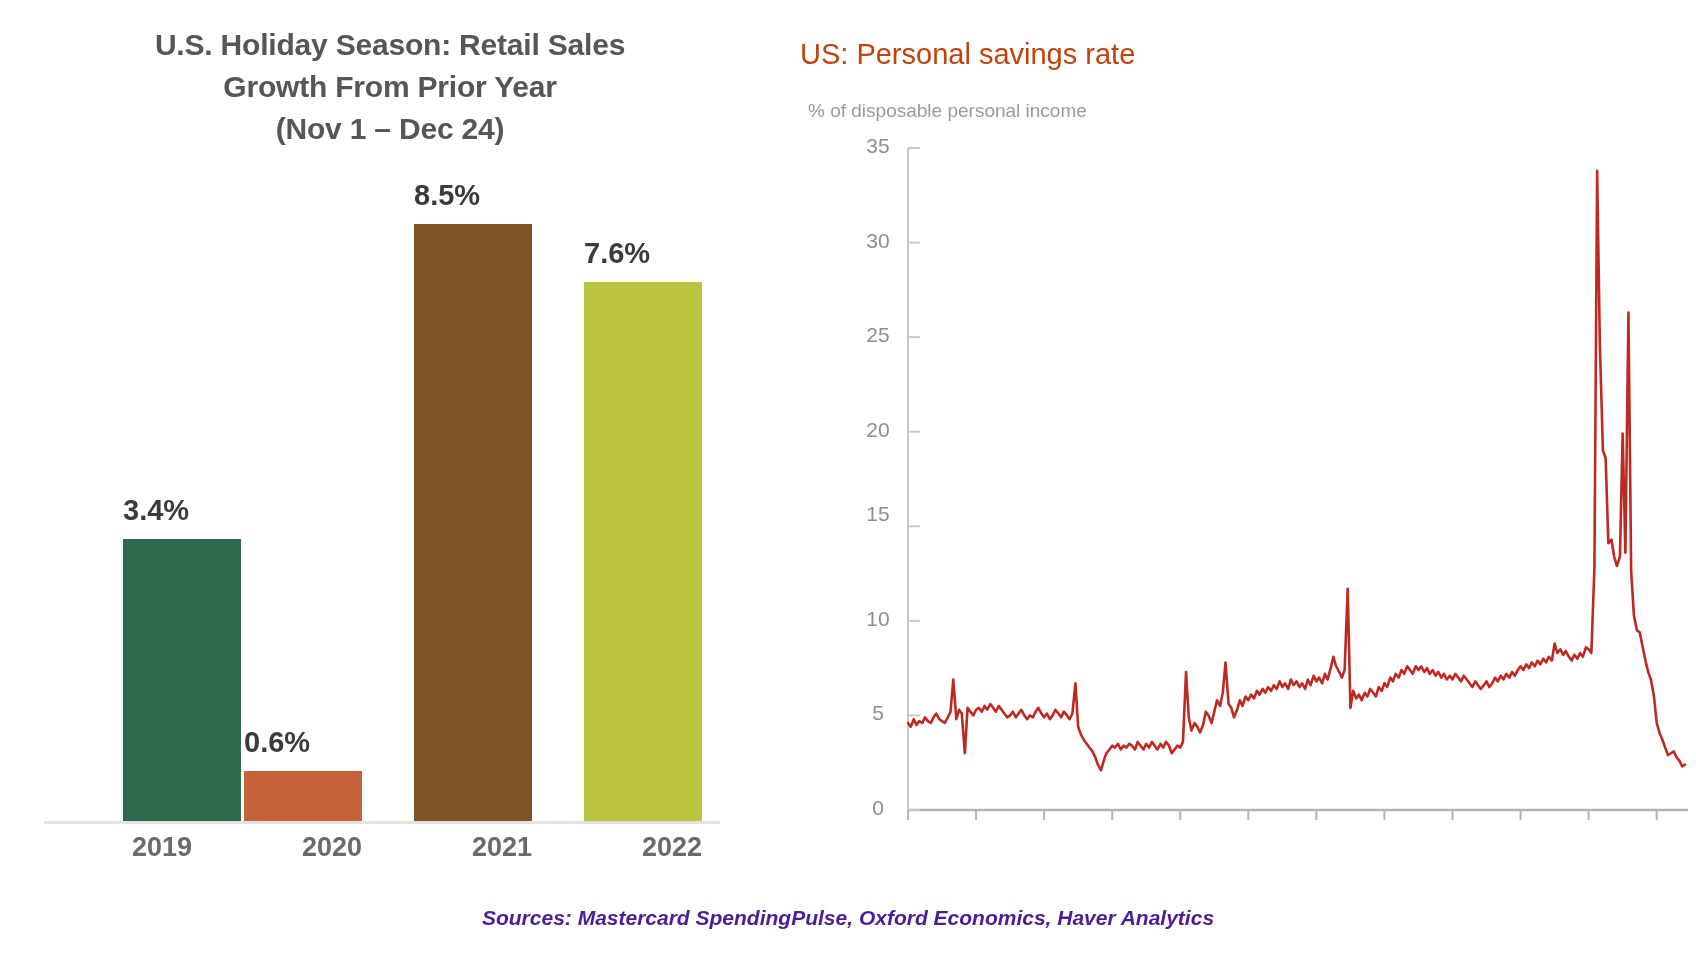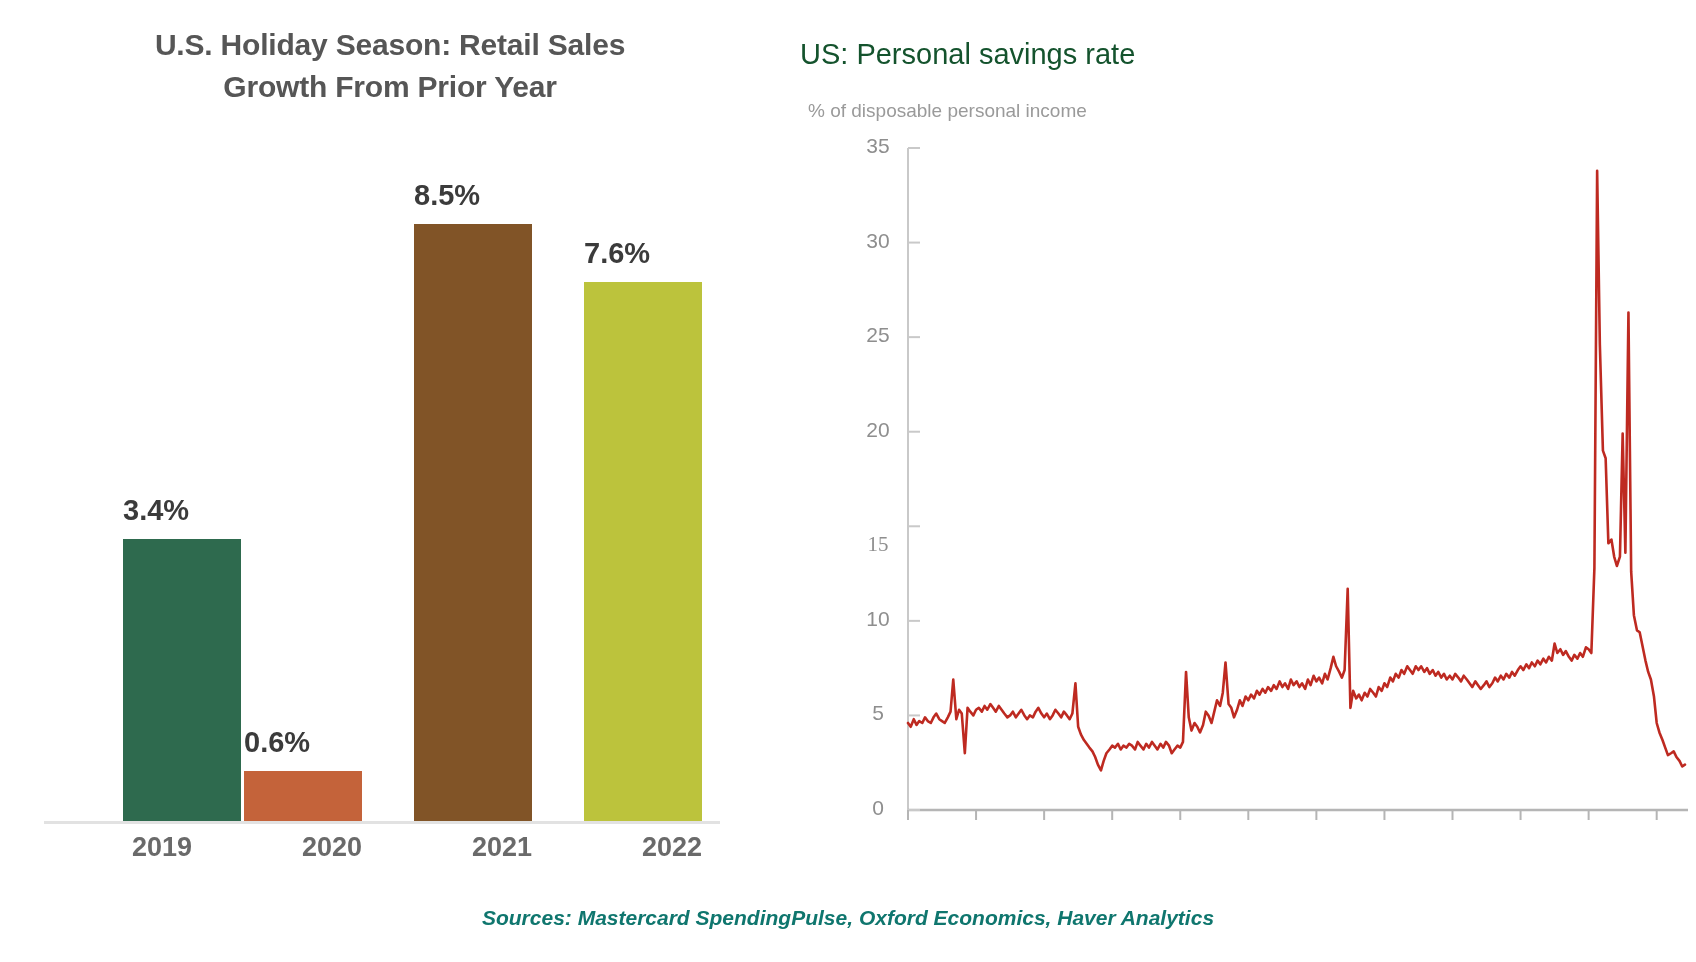--- a/index.html
+++ b/index.html
@@ -38,21 +38,21 @@
   #bar-xlabels{position:absolute;left:44px;top:832px;width:676px;height:50px;}
   .bar-xlabel{
     position:absolute;top:0;width:118px;text-align:right;
     font-size:27px;font-weight:bold;color:#6a6a6a;
   }
 
   
   #line-panel{position:absolute;left:790px;top:0;width:906px;height:900px;}
   #line-title{
     position:absolute;left:10px;top:38px;
-    font-size:29px;color:#14532d;white-space:nowrap;
+    font-size:29px;color:#c2410c;white-space:nowrap;
   }
   #line-sub{
     position:absolute;left:18px;top:100px;
     font-size:19px;color:#9a9a9a;white-space:nowrap;
   }
   #line-plot{position:absolute;left:0px;top:140px;width:906px;height:680px;}
   .yticklabel{
     position:absolute;right:788px;width:60px;text-align:center;
     font-size:21px;color:#8e8e8e;
   }
@@ -62,33 +62,34 @@
     transform:rotate(-11deg);transform-origin:left top;
     white-space:nowrap;
   }
   #axis-layer{position:absolute;left:0;top:0;}
 
   
   #sources{
     position:absolute;left:0;top:906px;width:1696px;
     text-align:center;
     font-size:21px;font-style:italic;font-weight:bold;
-    color:#0f766e;
+    color:#4c1d95;
   }
 </style>
 </head>
 <body>
 
 <div id="root">
 
   <div id="bar-panel">
 
     <div id="bar-title">
       <span class="tl">U.S. Holiday Season: Retail Sales</span>
       <span class="tl">Growth From Prior Year</span>
+      <span class="tl">(Nov 1 – Dec 24)</span>
     </div>
 
     <div id="bar-plot">
       <div id="bar-baseline"></div>
 
       <div class="bar-col" style="left:41px;margin-left:38px;">
         <div class="bar-val">3.4%</div>
         <div class="bar-rect" style="height:282px;background:#2E6A4E;"></div>
       </div>
 
@@ -149,21 +150,21 @@
             <line x1="730.565445026176" x2="730.565445026176" y1="670" y2="683" stroke="#b5b5b5" stroke-width="2"></line>
             <line x1="798.6282722513067" x2="798.6282722513067" y1="670" y2="683" stroke="#b5b5b5" stroke-width="2"></line>
             <line x1="866.6910994764374" x2="866.6910994764374" y1="670" y2="683" stroke="#b5b5b5" stroke-width="2"></line>
           </g>
         <path id="series-path" fill="none" stroke="#BE2A21" stroke-width="2.6" stroke-linejoin="round" stroke-linecap="round" d="M118.00 582.99 L120.72 586.78 L123.79 579.21 L126.51 584.89 L129.23 581.10 L132.29 582.99 L135.02 577.32 L137.74 581.10 L140.80 582.99 L143.52 577.32 L146.25 573.54 L149.31 579.21 L152.03 581.10 L154.75 582.99 L157.82 577.32 L160.54 571.65 L163.26 539.49 L166.32 579.21 L169.05 569.75 L171.77 573.54 L174.83 613.26 L177.55 567.86 L180.28 571.65 L183.34 575.43 L186.06 569.75 L188.79 567.86 L191.85 571.65 L194.57 565.97 L197.29 569.75 L200.36 564.08 L203.08 567.86 L205.80 571.65 L208.86 565.97 L211.59 569.75 L214.31 573.54 L217.37 577.32 L220.09 575.43 L222.82 571.65 L225.88 577.32 L228.60 573.54 L231.32 569.75 L234.39 575.43 L237.11 579.21 L239.83 575.43 L242.90 577.32 L245.62 571.65 L248.34 567.86 L251.40 573.54 L254.13 577.32 L256.85 573.54 L259.91 579.21 L262.63 575.43 L265.36 569.75 L268.42 573.54 L271.14 577.32 L273.86 571.65 L276.93 575.43 L279.65 579.21 L282.37 573.54 L285.43 543.27 L288.16 586.78 L290.88 594.34 L293.94 600.02 L296.66 603.80 L299.39 607.58 L302.45 611.37 L305.17 617.04 L307.90 624.61 L310.96 630.28 L313.68 620.82 L316.40 613.26 L319.47 609.47 L322.19 605.69 L324.91 607.58 L327.97 603.80 L330.70 609.47 L333.42 605.69 L336.48 607.58 L339.20 603.80 L341.93 605.69 L344.99 609.47 L347.71 601.91 L350.43 605.69 L353.50 609.47 L356.22 603.80 L358.94 607.58 L362.01 601.91 L364.73 605.69 L367.45 609.47 L370.51 603.80 L373.24 607.58 L375.96 601.91 L379.02 605.69 L381.74 613.26 L384.47 609.47 L387.53 605.69 L390.25 607.58 L392.97 601.91 L396.04 531.93 L398.76 577.32 L401.48 590.56 L404.54 582.99 L407.27 586.78 L409.99 592.45 L413.05 584.89 L415.77 571.65 L418.50 575.43 L421.56 582.99 L424.28 571.65 L427.01 560.30 L430.07 565.97 L432.79 552.73 L435.51 522.47 L438.58 564.08 L441.30 567.86 L444.02 577.32 L447.08 569.75 L449.81 560.30 L452.53 565.97 L455.59 556.51 L458.31 560.30 L461.04 554.62 L464.10 558.41 L466.82 550.84 L469.54 554.62 L472.61 548.95 L475.33 552.73 L478.05 547.06 L481.12 550.84 L483.84 545.17 L486.56 548.95 L489.62 541.38 L492.35 547.06 L495.07 543.27 L498.13 548.95 L500.85 539.49 L503.58 545.17 L506.64 541.38 L509.36 547.06 L512.08 543.27 L515.15 548.95 L517.87 539.49 L520.59 545.17 L523.65 535.71 L526.38 541.38 L529.10 537.60 L532.16 543.27 L534.88 533.82 L537.61 539.49 L540.67 528.14 L543.39 516.79 L546.12 526.25 L549.18 531.93 L551.90 537.60 L554.62 530.03 L557.69 448.70 L560.41 567.86 L563.13 550.84 L566.19 558.41 L568.92 554.62 L571.64 560.30 L574.70 552.73 L577.42 556.51 L580.15 548.95 L583.21 552.73 L585.93 556.51 L588.65 547.06 L591.72 550.84 L594.44 543.27 L597.16 547.06 L600.23 537.60 L602.95 541.38 L605.67 533.82 L608.73 537.60 L611.46 530.03 L614.18 533.82 L617.24 526.25 L619.96 530.03 L622.69 533.82 L625.75 526.25 L628.47 530.03 L631.19 526.25 L634.26 531.93 L636.98 528.14 L639.70 533.82 L642.76 530.03 L645.49 535.71 L648.21 531.93 L651.27 537.60 L653.99 533.82 L656.72 539.49 L659.78 535.71 L662.50 539.49 L665.23 533.82 L668.29 537.60 L671.01 541.38 L673.73 535.71 L676.80 539.49 L679.52 543.27 L682.24 547.06 L685.30 541.38 L688.03 545.17 L690.75 548.95 L693.81 545.17 L696.53 541.38 L699.26 547.06 L702.32 543.27 L705.04 537.60 L707.76 541.38 L710.83 535.71 L713.55 539.49 L716.27 533.82 L719.34 537.60 L722.06 531.93 L724.78 535.71 L727.84 530.03 L730.57 526.25 L733.29 530.03 L736.35 524.36 L739.07 528.14 L741.80 522.47 L744.86 526.25 L747.58 520.58 L750.30 524.36 L753.37 518.69 L756.09 522.47 L758.81 516.79 L761.87 520.58 L764.60 503.55 L767.32 513.01 L770.38 509.23 L773.10 514.90 L775.83 511.12 L778.89 516.79 L781.61 520.58 L784.34 514.90 L787.40 518.69 L790.12 513.01 L792.84 516.79 L795.91 507.34 L798.63 509.23 L801.35 513.01 L804.41 427.90 L807.14 30.70 L809.86 204.71 L812.92 310.63 L815.64 318.19 L818.37 403.31 L821.43 399.53 L824.15 416.55 L826.87 426.01 L829.94 416.55 L832.66 293.61 L835.38 412.77 L838.45 172.55 L841.17 431.68 L843.89 475.18 L846.95 490.31 L849.68 492.21 L852.40 505.45 L855.46 520.58 L858.18 531.93 L860.91 539.49 L863.97 556.51 L866.69 582.99 L869.41 592.45 L872.48 600.02 L875.20 607.58 L877.92 615.15 L880.98 613.26 L883.71 611.37 L886.43 617.04 L889.49 620.82 L892.21 626.50 L894.94 624.61"></path>
       </svg>
       <div id="ylabels">
           <div class="yticklabel" style="top: 656px;">0</div>
           <div class="yticklabel" style="top: 561.429px;">5</div>
           <div class="yticklabel" style="top: 466.857px;">10</div>
-          <div class="yticklabel" style="top: 392px; font-family: Liberation Serif, serif;">15</div>
+          <div class="yticklabel" style="top: 362px;">15</div>
           <div class="yticklabel" style="top: 277.714px;">20</div>
           <div class="yticklabel" style="top: 183.143px;">25</div>
           <div class="yticklabel" style="top: 88.5714px;">30</div>
           <div class="yticklabel" style="top: -6px;">35</div>
         </div>
       <div id="xlabels">
           <div class="xticklabel" style="left: 90px;">2000</div>
           <div class="xticklabel" style="left: 158.063px;">2002</div>
           <div class="xticklabel" style="left: 226.126px;">2004</div>
           <div class="xticklabel" style="left: 294.188px;">2006</div>

